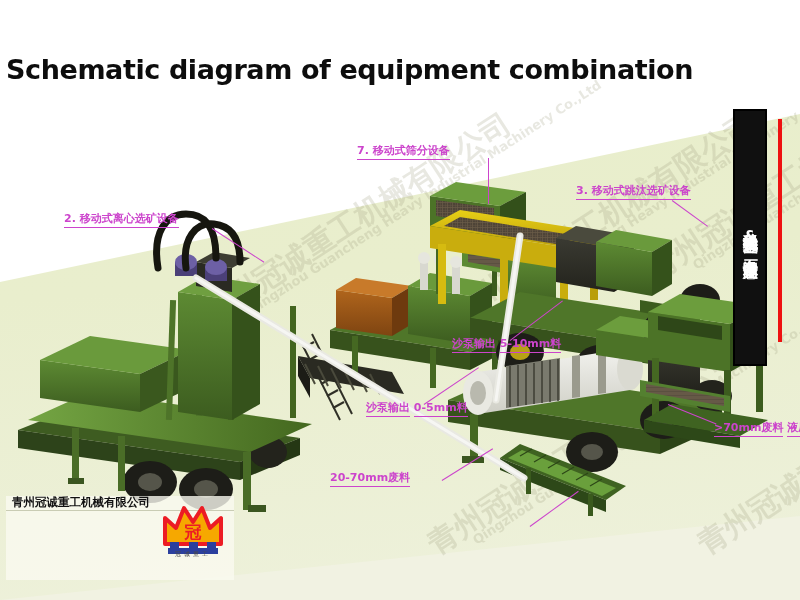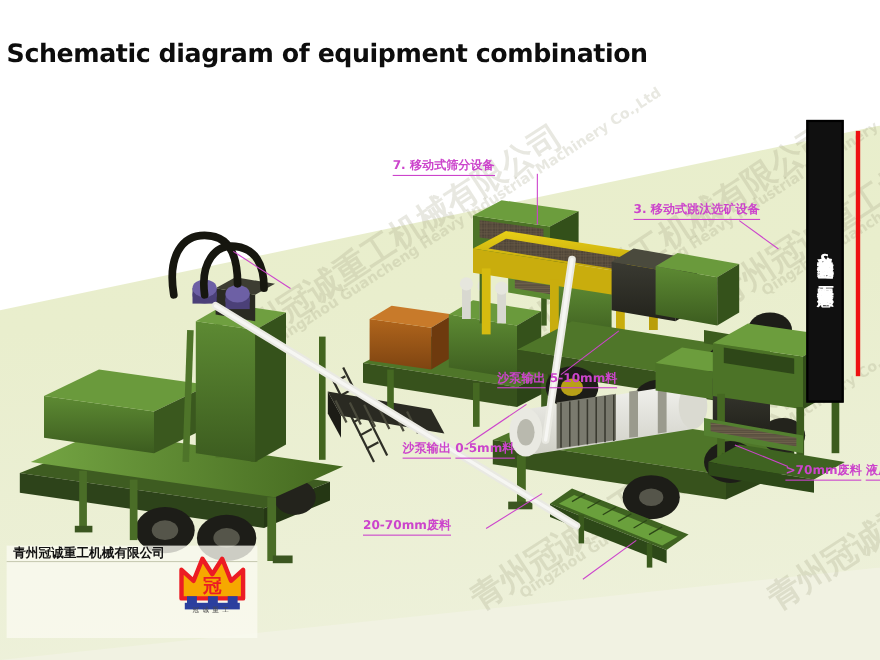--- a/index.html
+++ b/index.html
@@ -29,23 +29,23 @@
   .wm{
     position:absolute;white-space:nowrap;
     color:rgba(150,150,120,0.22);
     font-family:"DejaVu Sans",sans-serif;
     font-weight:700;
     transform-origin:left top;
   }
 
   
   .title{
-    position:absolute;left:6px;top:36px;
+    position:absolute;left:6px;top:54px;
     font-family:"DejaVu Sans",sans-serif;
-    font-weight:bold;font-size:23px;letter-spacing:-0.4px;
+    font-weight:bold;font-size:27px;letter-spacing:-0.4px;
     color:#0d0d0d;
   }
 
   
   .banner{
     position:absolute;left:733px;top:109px;width:30px;height:253px;
     background:#101010;border:2px solid #000;
     display:flex;align-items:center;justify-content:center;
   }
   .banner span{
@@ -393,20 +393,23 @@
   <div class="banner">
     <span>移动组合式选金&amp;宝石设备示意图</span>
   </div>
   <div class="redbar"></div>
 
   <div class="lbl" style="left:357px;top:143px;">
     <span class="u">7. 移动式筛分设备</span>
   </div>
   <div class="lead r" style="left:418px;top:158px;width:70px;height:46px;border-bottom:none;"></div>
 
+  <div class="lbl" style="left:64px;top:211px;">
+    <span class="u">2. 移动式离心选矿设备</span>
+  </div>
   <div class="diag" style="left:212px;top:228px;width:62px;transform:rotate(33deg);"></div>
 
   <div class="lbl" style="left:576px;top:183px;">
     <span class="u">3. 移动式跳汰选矿设备</span>
   </div>
   <div class="diag" style="left:672px;top:200px;width:44px;transform:rotate(36deg);"></div>
 
   <div class="lbl" style="left:452px;top:336px;">
     <div class="u">沙泵输出</div>
     <div class="u">5-10mm料</div>

